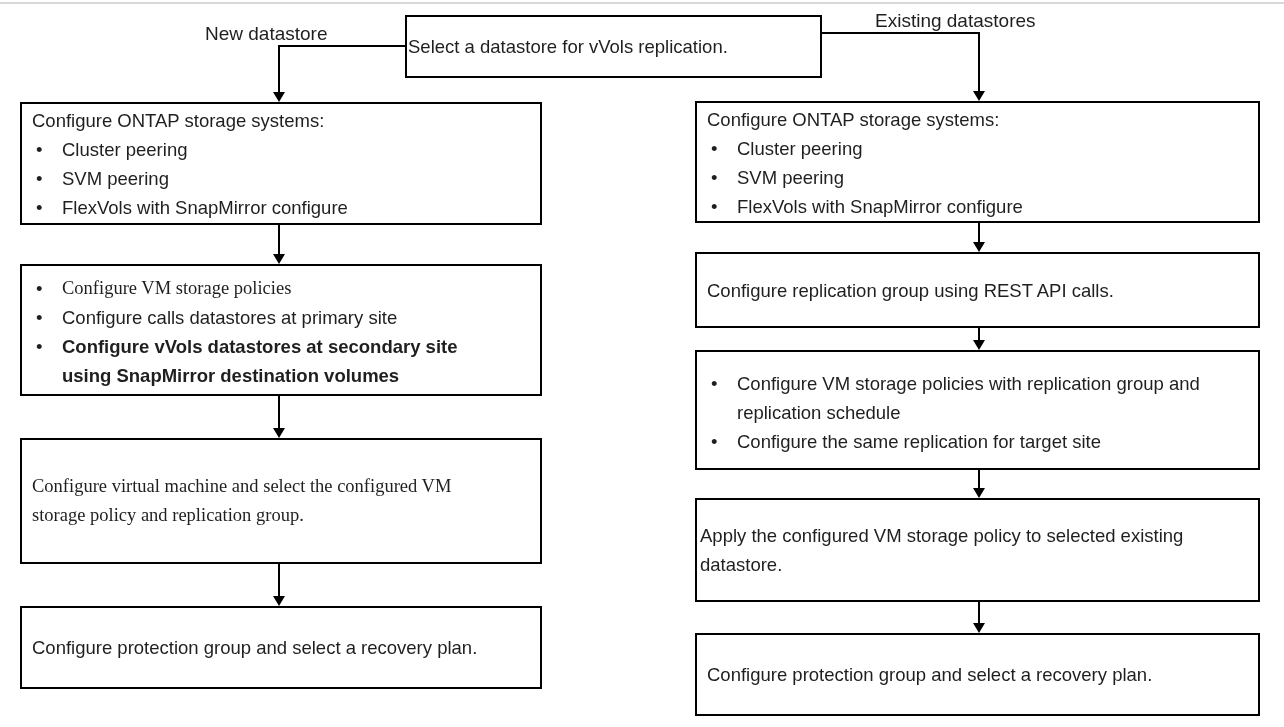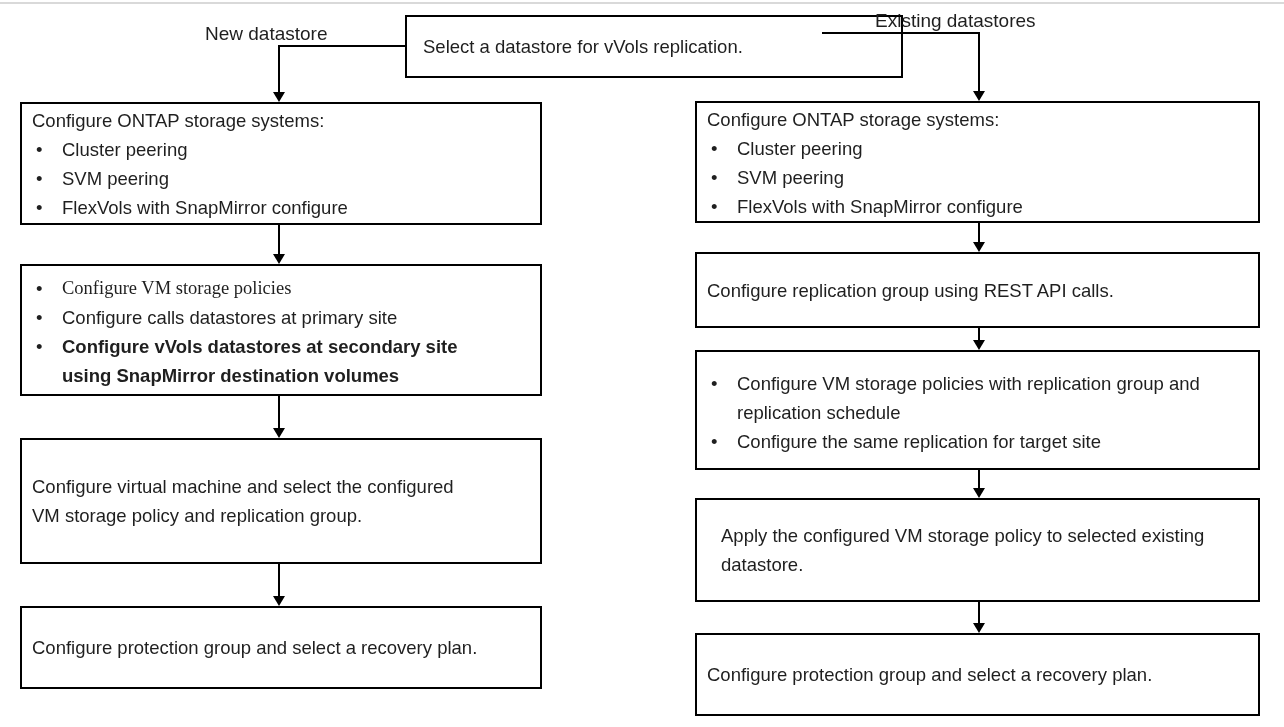--- a/index.html
+++ b/index.html
@@ -59,21 +59,21 @@
     border-top: 10px solid var(--line);
   }
 </style>
 </head>
 <body>
 
 <div class="canvas">
 
   <div class="top-divider"></div>
 
-  <div class="box vcenter nowrap" style="left:405px; top:15px; width:498px; height:63px; padding-left:16px;">
+  <div class="box vcenter nowrap" style="left:405px; top:15px; width:417px; height:63px; padding-left:1px;">
     <span>Select a datastore for vVols replication.</span>
   </div>
 
   <div class="branch-label" style="left:205px; top:22px;">New datastore</div>
   <div class="branch-label" style="left:875px; top:9px;">Existing  datastores</div>
 
   <div class="hline" style="left:279px; top:45px; width:126px;"></div>
   <div class="vline" style="left:278px; top:45px; height:47px;"></div>
   <div class="arrowhead" style="left:273px; top:92px;"></div>
 
@@ -112,21 +112,21 @@
     <div class="bullet-row">
       <span class="bullet-glyph">•</span>
       <span style="max-width:430px;font-weight:bold;">Configure vVols datastores at secondary site using SnapMirror destination volumes</span>
     </div>
   </div>
 
   <div class="vline" style="left:278px; top:396px; height:32px;"></div>
   <div class="arrowhead" style="left:273px; top:428px;"></div>
 
   <div class="box vcenter" style="left:20px; top:438px; width:522px; height:126px; padding-left:10px;">
-    <span style="max-width:440px;">Configure virtual machine and select the configured VM storage policy and replication group.</span>
+    <span style="max-width:440px;font-family:Liberation Serif, serif;">Configure virtual machine and select the configured VM storage policy and replication group.</span>
   </div>
 
   <div class="vline" style="left:278px; top:564px; height:32px;"></div>
   <div class="arrowhead" style="left:273px; top:596px;"></div>
 
   <div class="box vcenter" style="left:20px; top:606px; width:522px; height:83px; padding-left:10px;">
     <span style="max-width:470px;">Configure protection group and select a recovery plan.</span>
   </div>
 
   <div class="box" style="left:695px; top:101px; width:565px; height:122px; padding:2px 10px 0 10px;">
@@ -162,21 +162,21 @@
     </div>
     <div class="bullet-row">
       <span class="bullet-glyph">•</span>
       <span style="max-width:470px;">Configure the same replication for target site</span>
     </div>
   </div>
 
   <div class="vline" style="left:978px; top:470px; height:18px;"></div>
   <div class="arrowhead" style="left:973px; top:488px;"></div>
 
-  <div class="box vcenter" style="left:695px; top:498px; width:565px; height:104px; padding-left:24px;">
+  <div class="box vcenter" style="left:695px; top:498px; width:565px; height:104px; padding-left:3px;">
     <span style="max-width:510px;">Apply the configured VM storage policy to selected existing datastore.</span>
   </div>
 
   <div class="vline" style="left:978px; top:602px; height:21px;"></div>
   <div class="arrowhead" style="left:973px; top:623px;"></div>
 
   <div class="box vcenter nowrap" style="left:695px; top:633px; width:565px; height:83px; padding-left:10px;">
     <span>Configure protection group and select a recovery plan.</span>
   </div>
 

